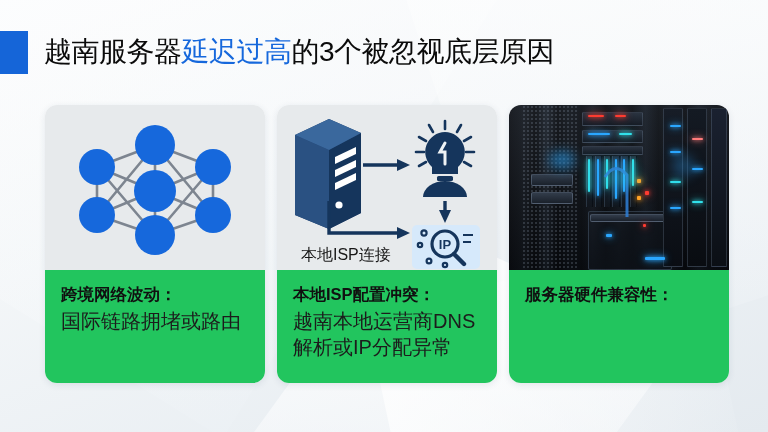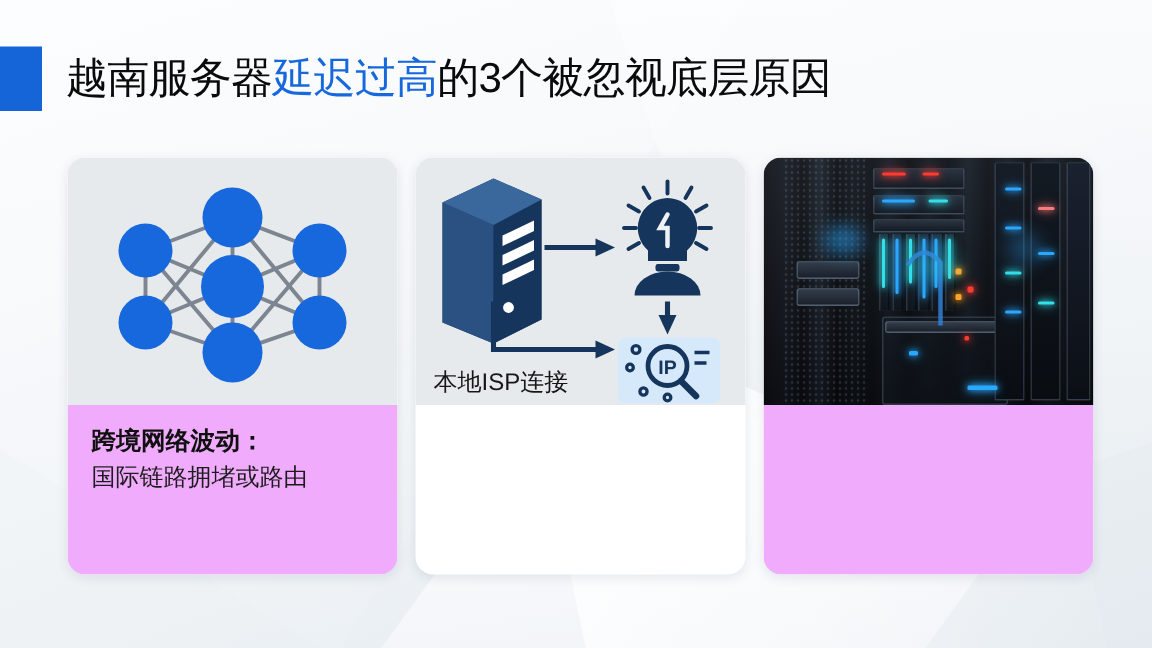--- a/index.html
+++ b/index.html
@@ -103,46 +103,46 @@
   }
   .card-media {
     height: 165px;
     flex: 0 0 165px;
     background: #e7eaec;
     position: relative;
     overflow: hidden;
   }
   .card-body {
     flex: 1 1 auto;
-    background: #f0abfc;
+    background: #22c55e;
     padding: 14px 14px 10px 16px;
   }
   .card-heading {
     font-size: 16.5px;
     font-weight: 800;
     color: #101010;
     line-height: 1.25;
     margin-bottom: 3px;
     white-space: nowrap;
   }
   .card-desc {
-    font-size: 16px;
+    font-size: 20px;
     font-weight: 400;
     color: #1c1c1c;
     line-height: 1.32;
   }
 
   
   .netgraph { position: absolute; inset: 0; }
 
   
   .ispdiag { position: absolute; inset: 0; }
   .isp-caption {
     position: absolute;
-    left: 12px;
+    left: 24px;
     bottom: 4px;
     font-size: 16px;
     font-weight: 500;
     color: #171717;
     white-space: nowrap;
   }
 
   
   .rack {
     position: absolute; inset: 0;
@@ -312,20 +312,25 @@
         <g fill="none" stroke="#15355c" stroke-width="2.2">
           <line x1="186" y1="130" x2="196" y2="130"></line>
           <line x1="186" y1="137" x2="194" y2="137"></line>
           <circle cx="147" cy="128" r="2.6"></circle>
           <circle cx="143" cy="140" r="2.2"></circle>
           <circle cx="152" cy="156" r="2.4"></circle>
           <circle cx="168" cy="160" r="2.2"></circle>
         </g>
       </svg>
       <div class="isp-caption">本地ISP连接</div>
+    </div>
+    <div class="card-body">
+      <div class="card-heading">本地ISP配置冲突：</div>
+      <div class="card-desc">越南本地运营商DNS</div>
+      <div class="card-desc">解析或IP分配异常</div>
     </div>
   </div>
 
   <div class="card">
     <div class="card-media">
       <div class="rack">
         <div class="rack-mesh"></div>
 
         <div class="rack-unit" style="left:10%;  top:42%; width:19%; height:7%;"></div>
         <div class="rack-unit" style="left:10%;  top:53%; width:19%; height:7%;"></div>
@@ -375,16 +380,17 @@
         <svg style="position:absolute;inset:0;width:100%;height:100%;" viewBox="0 0 220 165">
           <path d="M96 72 q10 -16 22 -2 l0 42" stroke="#2f7fd6" stroke-width="3" fill="none" opacity=".85"></path>
         </svg>
 
         <div class="rack-glow" style="left:18%; top:28%; width:26px; height:18px; background:rgba(42,167,255,.55);"></div>
         <div class="rack-glow" style="left:44%; top:40%; width:34px; height:14px; background:rgba(49,224,234,.30);"></div>
         <div class="rack-glow" style="left:74%; top:30%; width:22px; height:22px; background:rgba(42,167,255,.30);"></div>
       </div>
     </div>
     <div class="card-body">
+      <div class="card-heading">服务器硬件兼容性：</div>
     </div>
   </div>
 
 </div>
 
 </body></html>

